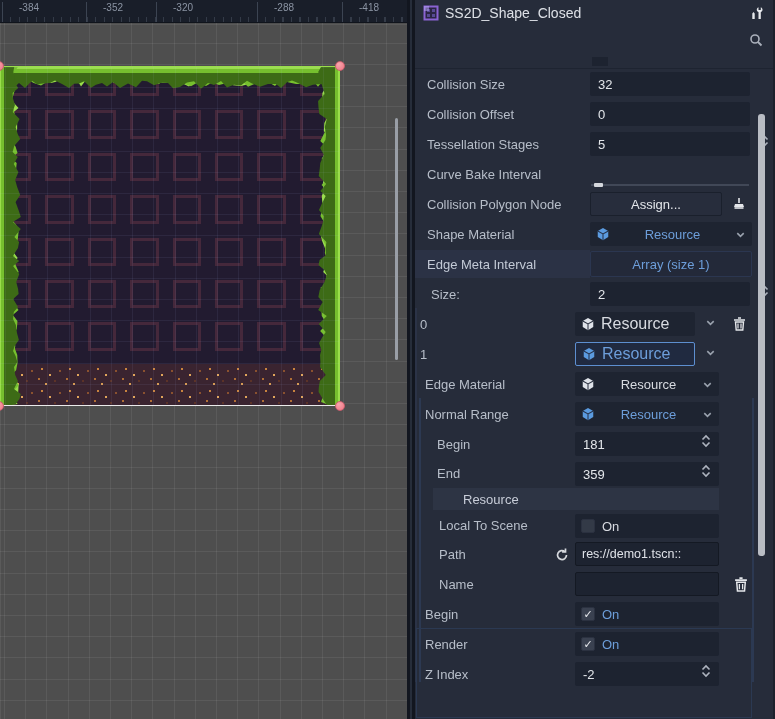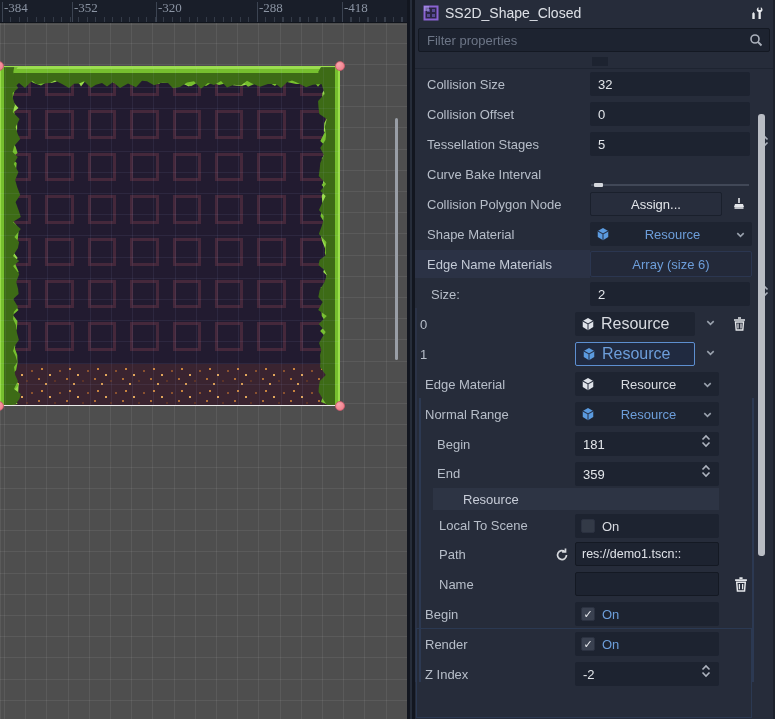--- a/index.html
+++ b/index.html
@@ -4,21 +4,21 @@
 <style>
   html,body{margin:0;padding:0;background:#10141c;}
   body{width:775px;height:719px;position:relative;overflow:hidden;
        font-family:"Liberation Sans","DejaVu Sans",sans-serif;
        -webkit-font-smoothing:antialiased;}
   
   #viewport{position:absolute;left:0;top:0;width:407px;height:719px;background:#4e4e4e;overflow:hidden;}
   #ruler{position:absolute;left:0;top:0;width:407px;height:22px;background:#191e29;border-bottom:1px solid #10141c;
     background-image:repeating-linear-gradient(90deg,#343b48 0 1px,transparent 1px 8.5px);
     background-size:100% 5px;background-position:2px 17px;background-repeat:no-repeat;}
-  .rtick{position:absolute;top:2px;font-size:13px;color:#8b94a3;padding-left:1px;border-left:1px solid #3c4452;height:20px;line-height:12px;font-family:Liberation Serif, serif;}
+  .rtick{position:absolute;top:2px;font-size:10px;color:#8b94a3;padding-left:16px;border-left:1px solid #3c4452;height:20px;line-height:12px;}
   #canvas{position:absolute;left:0;top:22px;width:407px;height:697px;
     background-image:
       repeating-linear-gradient(90deg,rgba(255,255,255,.065) 0 1px,transparent 1px 21.2px),
       repeating-linear-gradient(0deg,rgba(255,255,255,.065) 0 1px,transparent 1px 21.2px);
     background-position:4px 3px;}
   #vp-scroll{position:absolute;left:395px;top:118px;width:3px;height:242px;background:#999ea6;border-radius:2px;}
   
   #shape{position:absolute;left:-1px;top:66px;width:341px;height:340px;border:1px solid rgba(248,248,248,.92);box-sizing:border-box;}
   #tiles{position:absolute;inset:0;overflow:hidden;background:#221b30;}
   .tile{position:absolute;width:42.4px;height:42.4px;}
@@ -196,21 +196,21 @@
       </svg>
     <div id="grid-overlay"></div>
     <div class="handle" style="left:-6px;top:-6px"></div>
     <div class="handle" style="right:-6px;top:-6px"></div>
     <div class="handle" style="left:-6px;bottom:-6px"></div>
     <div class="handle" style="right:-6px;bottom:-6px"></div>
   </div>
 
   <div id="ruler">
     <span class="rtick" style="left:2px">-384</span>
-    <span class="rtick" style="left:72px">-352</span>
+    <span class="rtick" style="left:86px">-352</span>
     <span class="rtick" style="left:156px">-320</span>
     <span class="rtick" style="left:257px">-288</span>
     <span class="rtick" style="left:342px">-418</span>
   </div>
   <div id="vp-scroll"></div>
 </div>
 
 <div id="splitter"></div>
 
 <div id="inspector">
@@ -222,21 +222,20 @@
       <rect x="1" y="1" width="5" height="5" fill="#b2a3f0" opacity=".55"></rect>
     </svg>
     <div id="insp-title">SS2D_Shape_Closed</div>
     <svg class="ic" width="16" height="16" viewBox="0 0 16 16">
       <path d="M4.5 2v5l-1.2 1.5V14h2.4V8.5L4.5 7z" fill="#e6e8ec"></path>
       <path d="M9.5 2.2c-1.2.5-1.9 1.6-1.7 2.9.1.9.8 1.7 1.7 2V14h2.3V7.1c.9-.3 1.6-1.1 1.7-2 .2-1.3-.5-2.4-1.7-2.9V5h-2.3z" fill="#e6e8ec"></path>
     </svg>
   </div>
 
   <div id="filter-row">
-    <input id="filter-input" value="" placeholder="Filter properties" style="">
     <svg id="search-ic" class="ic" width="14" height="14" viewBox="0 0 14 14">
       <circle cx="6" cy="6" r="4" fill="none" stroke="#aab0bb" stroke-width="1.6"></circle>
       <path d="M9 9l3.5 3.5" stroke="#aab0bb" stroke-width="1.8"></path>
     </svg>
   </div>
 
   <div id="rows">
 
     <div class="partial">
         <div class="frag"></div>
@@ -288,22 +287,22 @@
           <path d="M2 4.5 8 8l6-3.5M8 8v7" fill="none" stroke="#27344c" stroke-width="1.2"></path>
         </svg>
         <span class="rtext blue">Resource</span>
         <svg class="ic" width="11" height="11" viewBox="0 0 12 12">
             <path d="M2.5 4.5 6 8l3.5-3.5" fill="none" stroke="#9aa2ae" stroke-width="1.7"></path>
           </svg>
       </div>
     </div>
 
     <div class="prow">
-      <div class="cat-label">Edge Name Materials</div>
-      <div class="arr-btn blue">Array (size 6)</div>
+      <div class="cat-label">Edge Meta Interval</div>
+      <div class="arr-btn blue">Array (size 1)</div>
     </div>
 
     <div class="prow">
       <div class="plabel" style="left:16px">Size:</div>
       <div class="pfield">2</div>
       <svg class="spin ic" width="10" height="14" viewBox="0 0 10 14">
         <path d="M1.5 5.5 5 2l3.5 3.5M1.5 8.5 5 12l3.5-3.5" fill="none" stroke="#aeb4bf" stroke-width="1.6"></path>
       </svg>
     </div>
 

